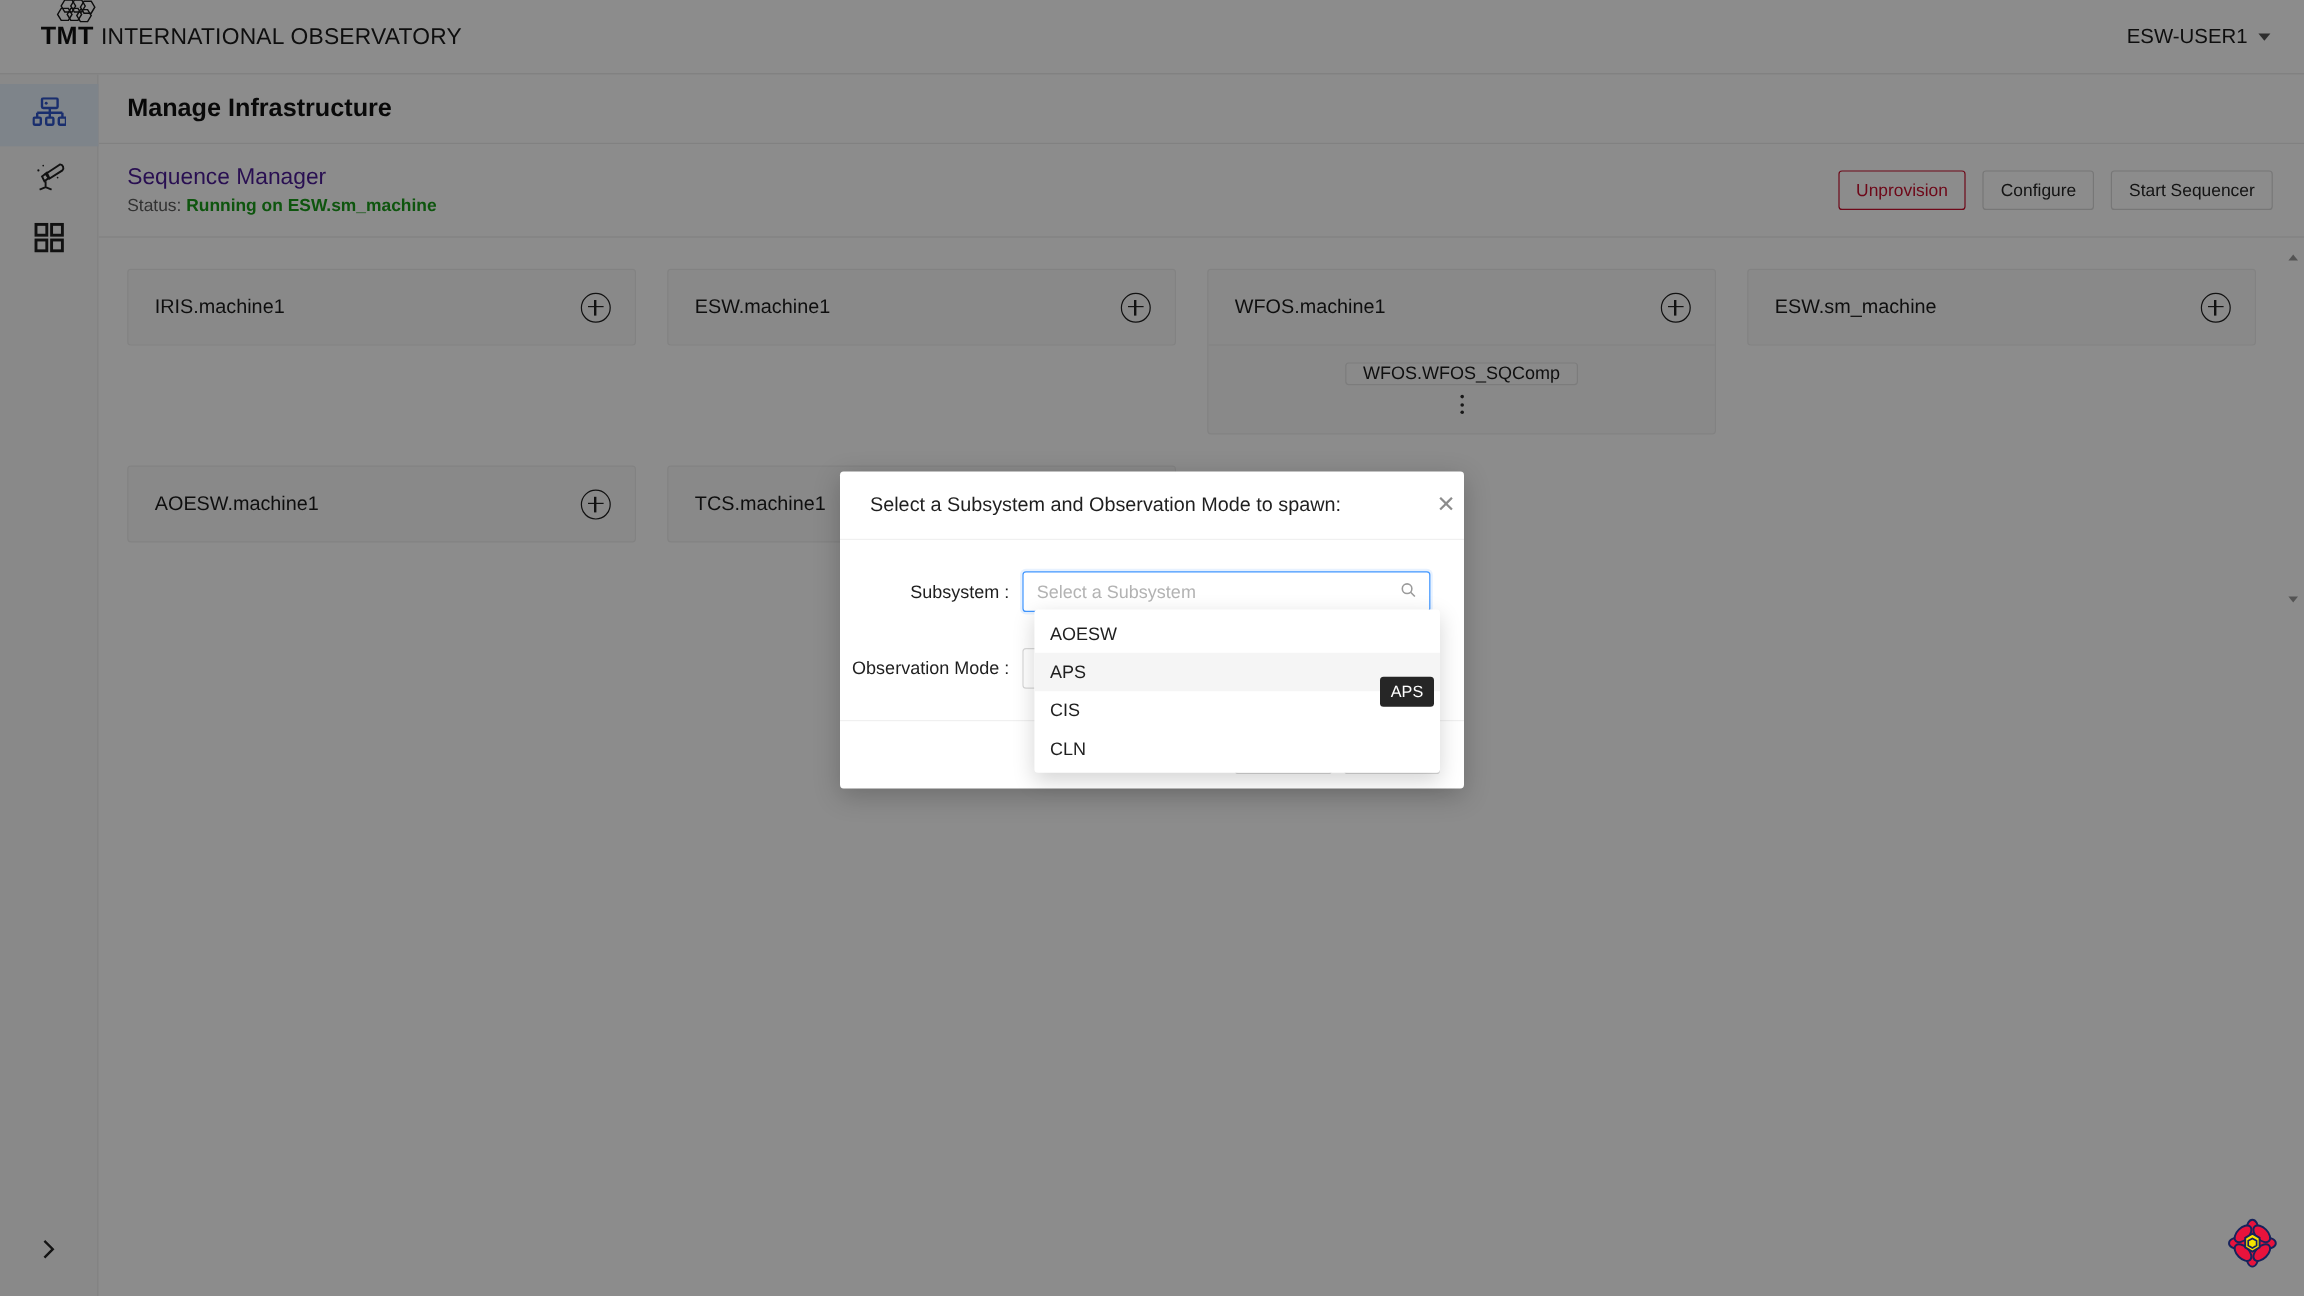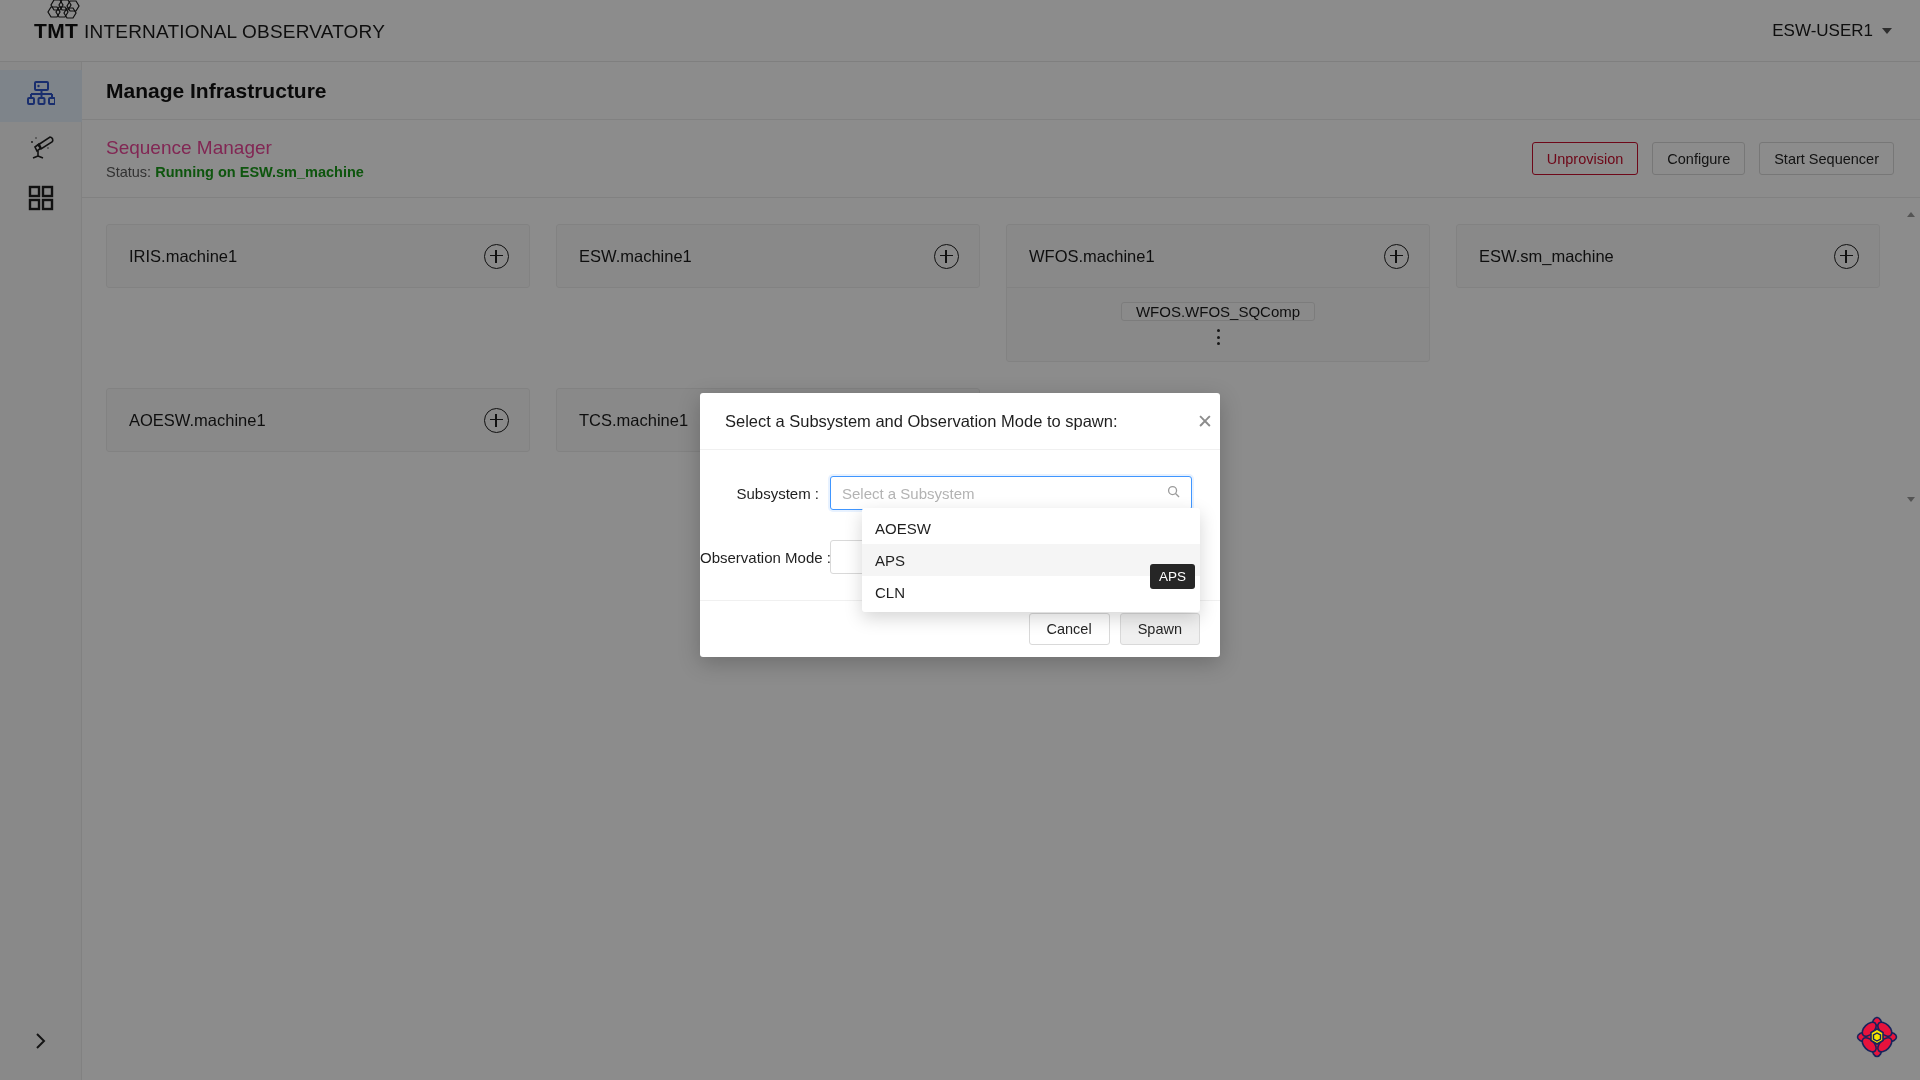--- a/index.html
+++ b/index.html
@@ -61,21 +61,21 @@
     background: #fff; overflow: hidden; }
   .page-title-bar {
     height: 58px; border-bottom: 1px solid #ececec;
     display: flex; align-items: center; padding-left: 24px;
   }
   .page-title { font-size: 21px; font-weight: bold; color: #111; }
   .sm-bar {
     height: 78px; border-bottom: 1px solid #ececec;
     display: flex; align-items: center; padding: 0 26px 0 24px;
   }
-  .sm-name { font-size: 19px; color: #ec4899; margin-bottom: 5px; }
+  .sm-name { font-size: 19px; color: #4c1d95; margin-bottom: 5px; }
   .sm-status-line { font-size: 14.5px; }
   .sm-status-label { color: #5c5c5c; }
   .sm-status-value { font-weight: bold; }
   .sm-actions { margin-left: auto; display: flex; gap: 14px; }
   .btn {
     height: 33px; padding: 0 14px; font-size: 14.5px;
     background: #fff; border: 1px solid #d9d9d9; border-radius: 3px;
     color: #262626; cursor: pointer; font-family: inherit;
     display: flex; align-items: center;
   }
@@ -130,21 +130,21 @@
   .modal-head {
     height: 57px; border-bottom: 1px solid #f0f0f0;
     display: flex; align-items: center; padding: 0 7px 0 25px;
   }
   .modal-title { font-size: 16.5px; color: #1f1f1f; }
   .modal-close { margin-left: auto; color: #8c8c8c; font-size: 19px; cursor: pointer; line-height: 1; }
   .modal-body { padding: 26px 28px 26px 0; }
   .form-row { display: flex; align-items: center; margin-bottom: 30px; }
   .form-row:last-child { margin-bottom: 0; }
   .form-label {
-    width: 130px; text-align: right; padding-right: 11px;
+    width: 152px; text-align: right; padding-right: 11px;
     font-size: 15px; color: #1f1f1f; white-space: nowrap;
   }
   .select-ctl {
     flex: 1; height: 34px; border: 1px solid #4096ff; border-radius: 3px;
     background: #fff; display: flex; align-items: center; padding: 0 11px;
     box-shadow: 0 0 0 2px rgba(64,150,255,.12);
     font-size: 15px; cursor: text;
   }
   .select-ctl .ph { color: #b3b3b3; }
   .select-ctl .search-ic { margin-left: auto; color: #9b9b9b; font-size: 13px; }
@@ -360,20 +360,21 @@
   </div>
   <div class="modal-foot" id="modal-foot">
       <button class="mbtn">Cancel</button>
       <button class="mbtn primary">Spawn</button>
     </div>
 </div>
 
 <div class="dropdown" id="dropdown">
     <div class="dd-item">AOESW</div>
     <div class="dd-item hover">APS</div>
+    <div class="dd-item">CIS</div>
     <div class="dd-item">CLN</div>
   </div>
 
 <div class="tooltip">APS</div>
 
 <div class="corner-logo">
   <svg width="42" height="42" viewBox="0 0 42 42">
     <g fill="#e8133c" stroke="#17235c" stroke-width="1.6">
       <ellipse cx="21" cy="10" rx="5" ry="8.5"></ellipse>
       <ellipse cx="21" cy="32" rx="5" ry="8.5"></ellipse>

